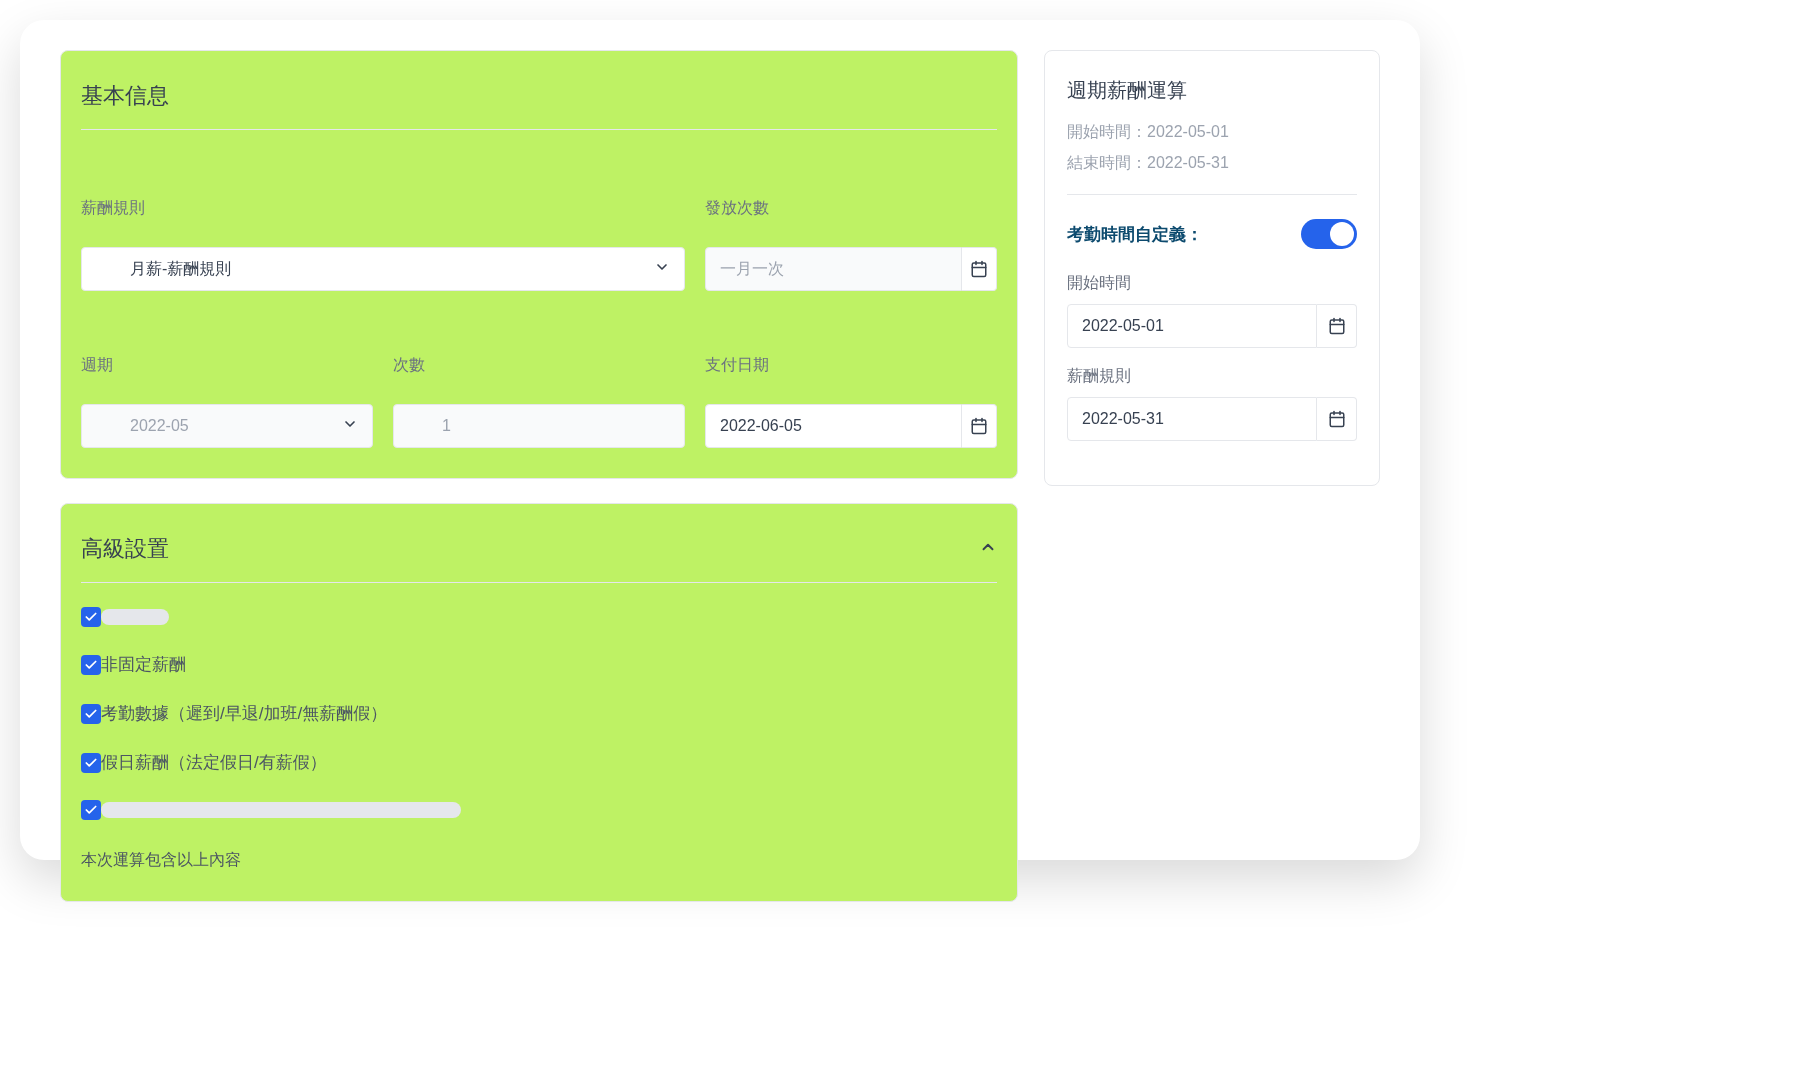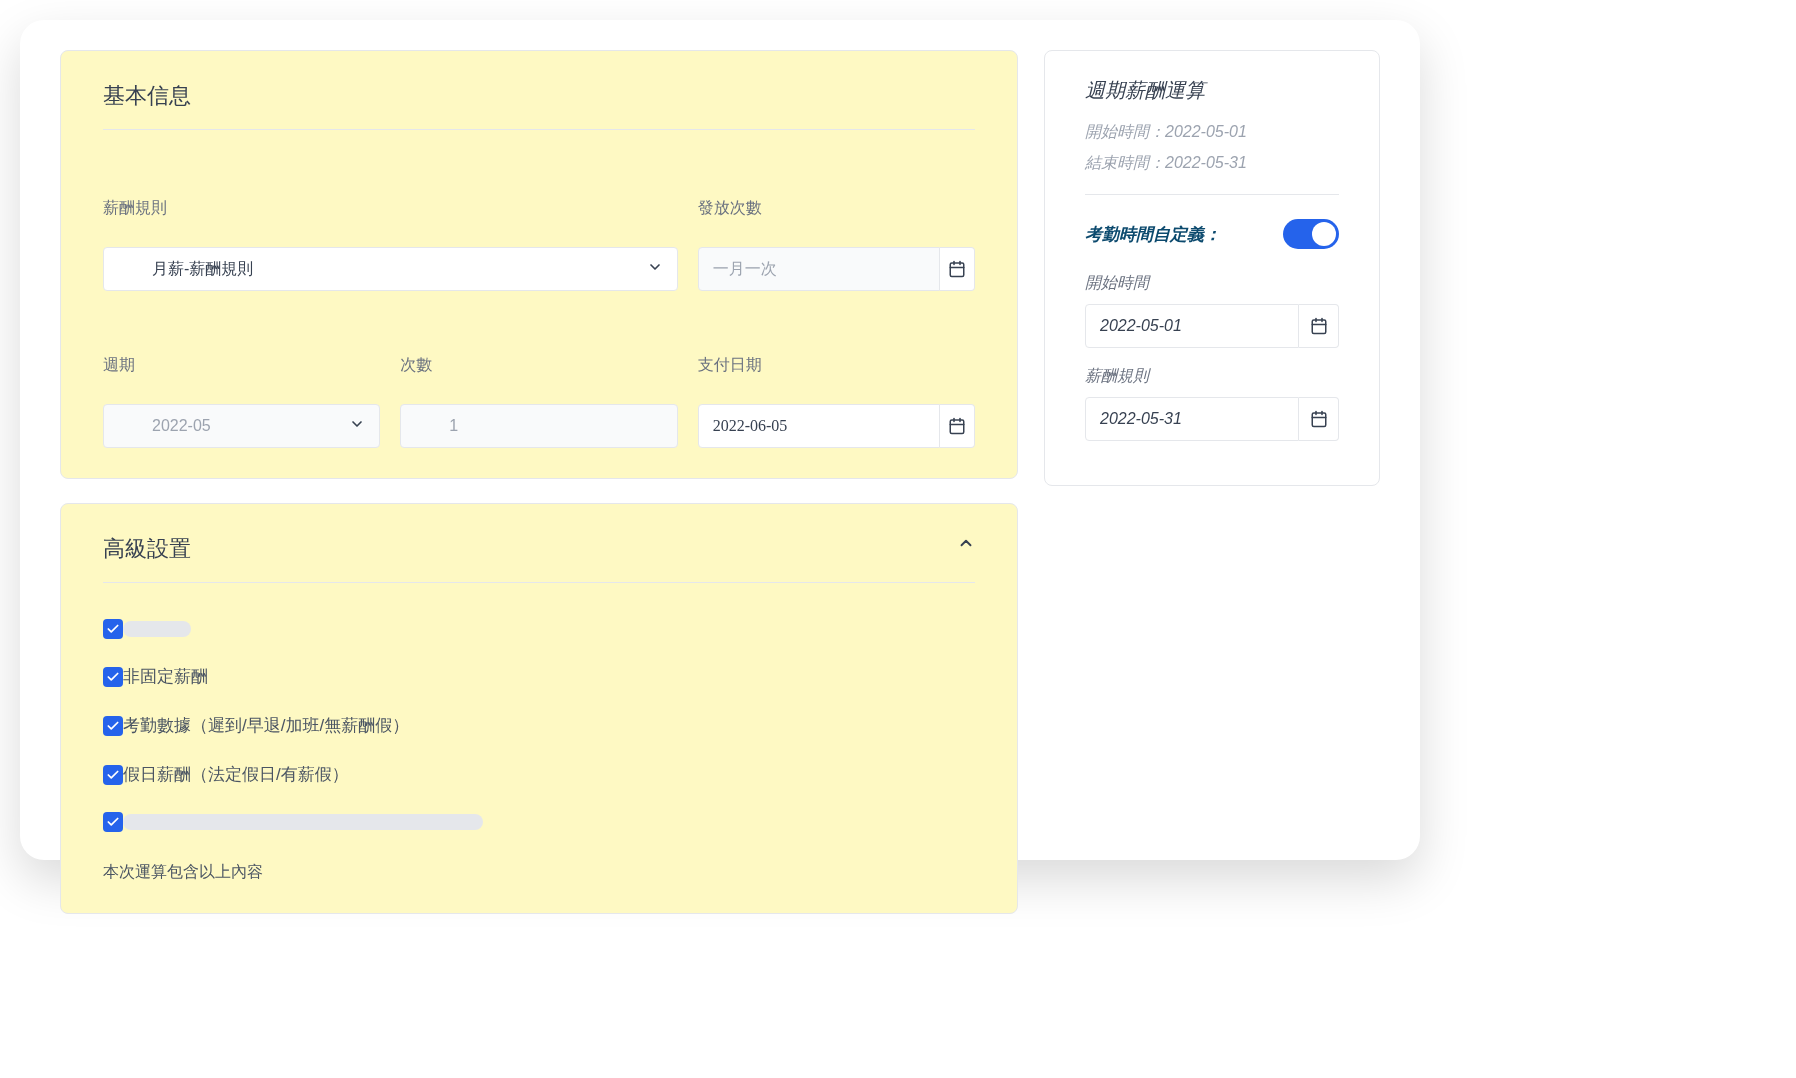--- a/index.html
+++ b/index.html
@@ -26,22 +26,22 @@
   display: flex;
   flex-direction: column;
   gap: 24px;
 }
 .right-col {
   width: 336px;
 }
 .panel {
   border: 1px solid #e5e7eb;
   border-radius: 8px;
-  padding: 30px 42px;
-  background: #fef9c3;
+  padding: 30px 20px;
+  background: #bef264;
 }
 .panel-title {
   font-size: 22px;
   font-weight: 500;
   color: #374151;
   padding-bottom: 18px;
   border-bottom: 1px solid #e5e7eb;
   margin-bottom: 24px;
 }
 .form-grid {
@@ -78,21 +78,20 @@
   align-items: center;
 }
 .input-ctrl.disabled {
   background: #f9fafb;
   color: #9ca3af;
 }
 .input-ctrl.placeholder { color: #9ca3af; }
 .input-ctrl.with-addon {
   border-top-right-radius: 0;
   border-bottom-right-radius: 0;
-  font-family: Liberation Serif, serif;
 }
 .select-ctrl {
   border: 1px solid #e5e7eb;
   border-radius: 4px;
   height: 44px;
   padding: 0 40px 0 48px;
   font-size: 16px;
   color: #374151;
   background: #ffffff;
   width: 100%;
@@ -117,25 +116,25 @@
   border: 1px solid #e5e7eb;
   border-left: none;
   border-radius: 0 4px 4px 0;
   background: #ffffff;
   display: flex;
   align-items: center;
   justify-content: center;
 }
 .panel-title-row {
   display: flex;
-  align-items: flex-start;
+  align-items: center;
   justify-content: space-between;
   padding-bottom: 18px;
   border-bottom: 1px solid #e5e7eb;
-  margin-bottom: 36px;
+  margin-bottom: 24px;
 }
 .panel-title-row .ptxt {
   font-size: 22px;
   font-weight: 500;
   color: #374151;
 }
 .chk-list {
   display: flex;
   flex-direction: column;
   gap: 26px;
@@ -165,22 +164,21 @@
   border-radius: 8px;
 }
 .footnote {
   font-size: 16px;
   color: #4b5563;
   margin-top: 10px;
 }
 .side-panel {
   border: 1px solid #e5e7eb;
   border-radius: 8px;
-  padding: 26px 40px;
-  font-style: italic;
+  padding: 26px 22px;
 }
 .side-title {
   font-size: 20px;
   font-weight: 500;
   color: #374151;
   margin-bottom: 18px;
 }
 .side-meta {
   font-size: 16px;
   color: #9ca3af;

